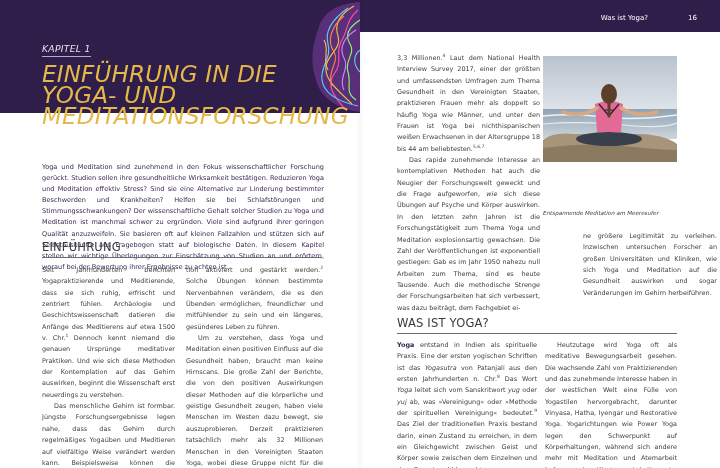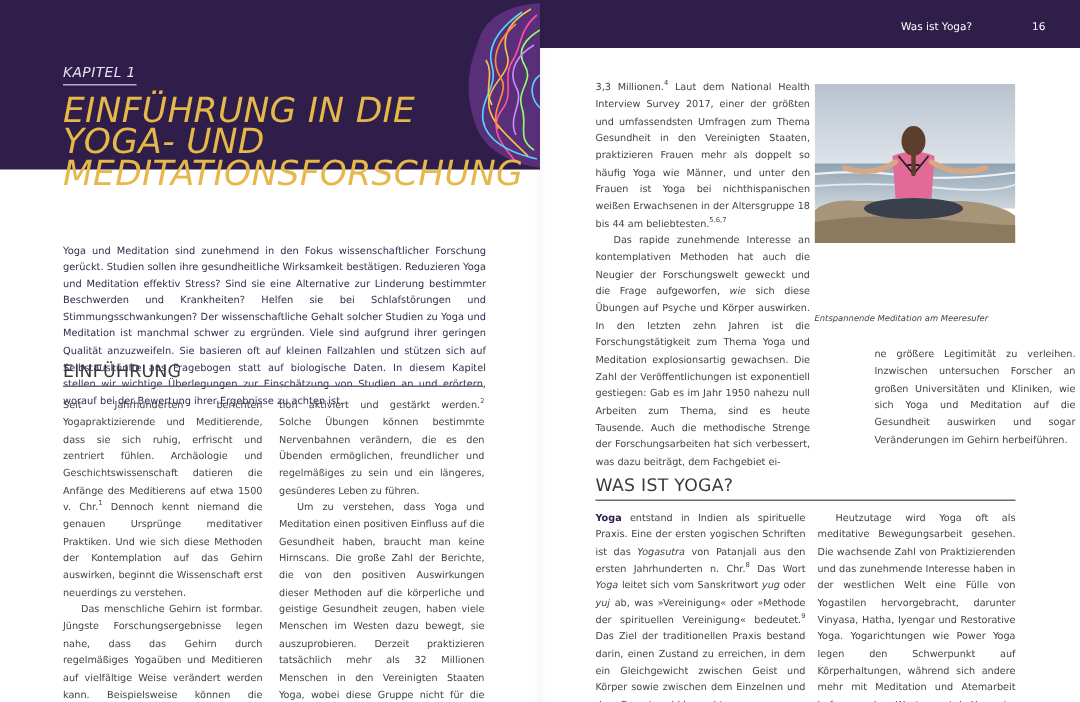--- a/index.html
+++ b/index.html
@@ -76,21 +76,21 @@
   <p class="intro">Yoga und Meditation sind zunehmend in den Fokus wissenschaftlicher Forschung gerückt. Studien sollen ihre gesundheitliche Wirksamkeit bestätigen. Reduzieren Yoga und Meditation effektiv Stress? Sind sie eine Alternative zur Linderung bestimmter Beschwerden und Krankheiten? Helfen sie bei Schlafstörungen und Stimmungsschwankungen? Der wissenschaftliche Gehalt solcher Studien zu Yoga und Meditation ist manchmal schwer zu ergründen. Viele sind aufgrund ihrer geringen Qualität anzuzweifeln. Sie basieren oft auf kleinen Fallzahlen und stützen sich auf Selbstauskünfte aus Fragebogen statt auf biologische Daten. In diesem Kapitel stellen wir wichtige Überlegungen zur Einschätzung von Studien an und erörtern, worauf bei der Bewertung ihrer Ergebnisse zu achten ist.</p>
 
   <div class="section-head sec-intro">EINFÜHRUNG</div>
 
   <div class="col l-col1">
     <p><span>Seit Jahrhunderten berichten Yogapraktizierende und Meditierende, dass sie sich ruhig, erfrischt und zentriert fühlen. Archäologie und Geschichtswissenschaft datieren die Anfänge des Meditierens auf etwa 1500 v. Chr.</span><sup>1</sup><span> Dennoch kennt niemand die genauen Ursprünge meditativer Praktiken. Und wie sich diese Methoden der Kontemplation auf das Gehirn auswirken, beginnt die Wissenschaft erst neuerdings zu verstehen.</span></p>
     <p class="indent">Das menschliche Gehirn ist formbar. Jüngste Forschungsergebnisse legen nahe, dass das Gehirn durch regelmäßiges Yogaüben und Meditieren auf vielfältige Weise verändert werden kann. Beispielsweise können die Regionen des Gehirns, die an empathischen Gefühlen beteiligt sind, durch das Praktizieren der Metta-Medita-</p>
   </div>
 
   <div class="col l-col2">
-    <p><span>tion aktiviert und gestärkt werden.</span><sup>2</sup><span> Solche Übungen können bestimmte Nervenbahnen verändern, die es den Übenden ermöglichen, freundlicher und regelmäßiges zu sein und ein längeres, gesünderes Leben zu führen.</span></p>
+    <p><span>tion aktiviert und gestärkt werden.</span><sup>2</sup><span> Solche Übungen können bestimmte Nervenbahnen verändern, die es den Übenden ermöglichen, freundlicher und mitfühlender zu sein und ein längeres, gesünderes Leben zu führen.</span></p>
     <p class="indent"><span>Um zu verstehen, dass Yoga und Meditation einen positiven Einfluss auf die Gesundheit haben, braucht man keine Hirnscans. Die große Zahl der Berichte, die von den positiven Auswirkungen dieser Methoden auf die körperliche und geistige Gesundheit zeugen, haben viele Menschen im Westen dazu bewegt, sie auszuprobieren. Derzeit praktizieren tatsächlich mehr als 32 Millionen Menschen in den Vereinigten Staaten Yoga, wobei diese Gruppe nicht für die Gesamtbevölkerung repräsentativ ist.</span></p>
   </div>
 </div>
 
 <div class="page page-right">
   <div class="running-band">
     <span class="running-title">Was ist Yoga?</span>
     <span class="page-number">16</span>
   </div>
 

